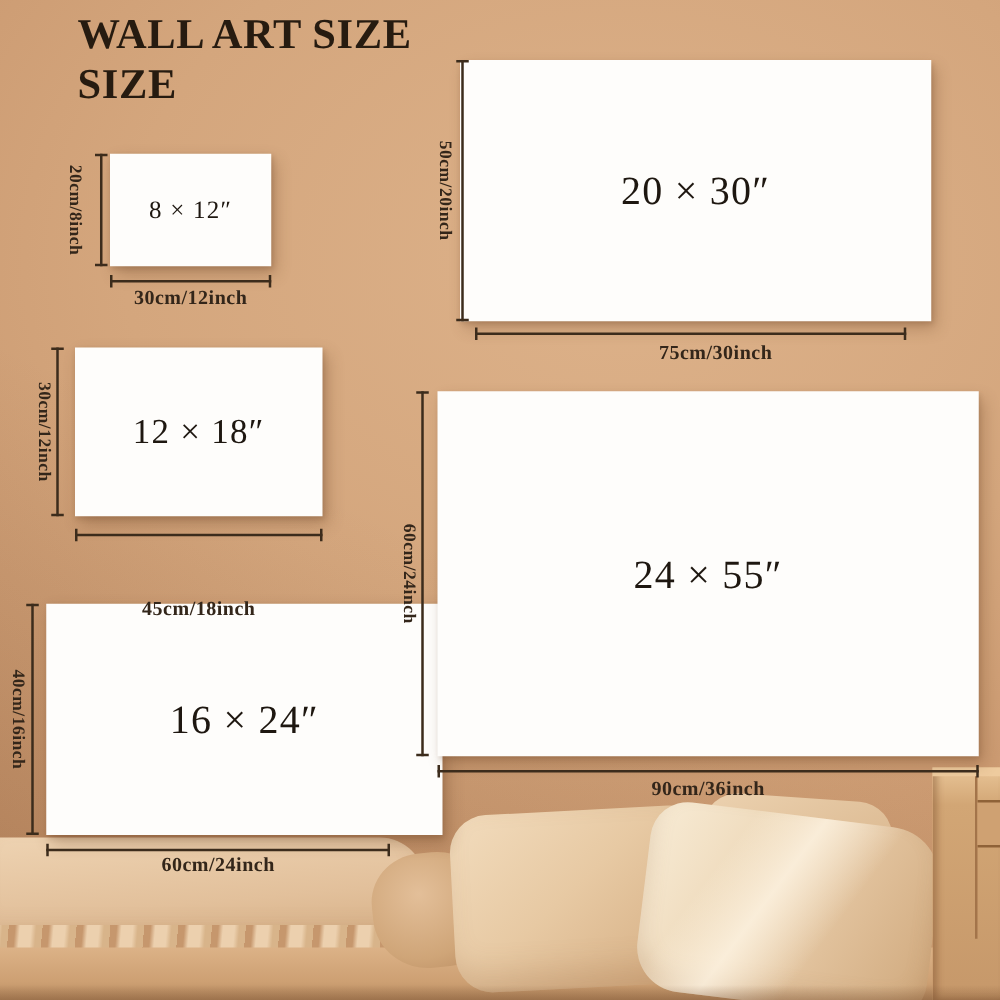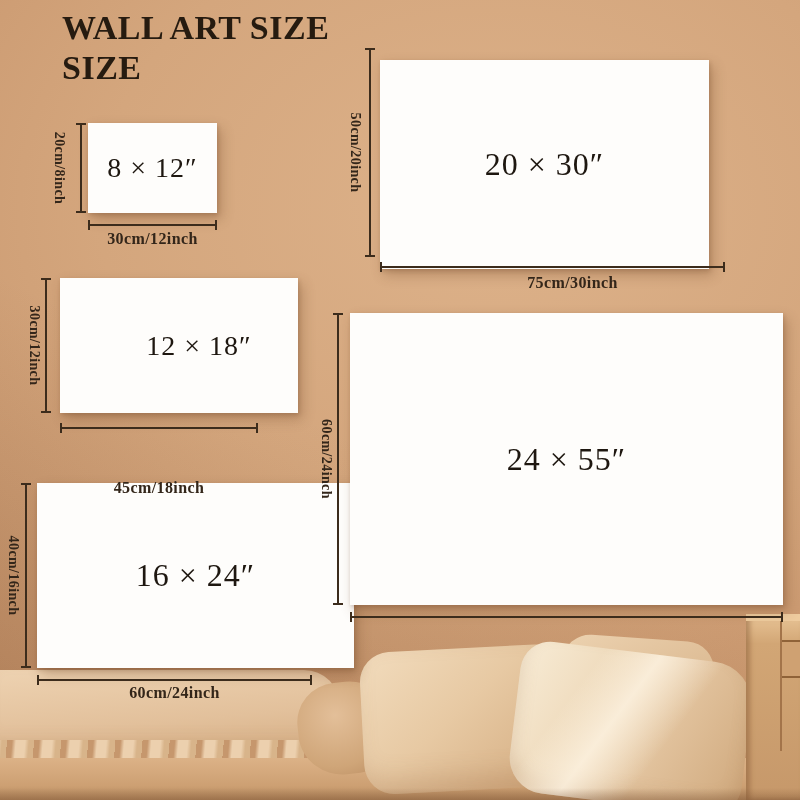--- a/index.html
+++ b/index.html
@@ -13,26 +13,26 @@
 
   
   .title{position:absolute;left:62px;top:8px;z-index:4;color:#261b10;
          font-weight:700;font-size:34px;line-height:1.18;letter-spacing:.5px;}
   .title div{white-space:nowrap;}
 
   
   .frame{position:absolute;background:#fefdfb;z-index:2;display:flex;align-items:center;justify-content:center;
          box-shadow:4px 6px 12px rgba(100,60,30,.30), 1px 2px 4px rgba(100,60,30,.22);}
   .fr1{left:88px;top:123px;width:129px;height:90px;}
-  .fr2{left:380px;top:48px;width:329px;height:209px;margin-top:12px;}
-  .fr3{left:60px;top:278px;width:198px;height:135px;padding-left:40px;}
+  .fr2{left:368px;top:48px;width:377px;height:209px;}
+  .fr3{left:60px;top:278px;width:198px;height:135px;}
   .fr4{left:37px;top:483px;width:317px;height:185px;}
   .fr5{left:350px;top:313px;width:433px;height:292px;}
   .size-label{color:#1e1710;font-weight:400;letter-spacing:1px;}
-  .s-sm{font-size:28px;} .s-md{font-size:28px;} .s-lg{font-size:32px;}
+  .s-sm{font-size:20px;} .s-md{font-size:28px;} .s-lg{font-size:32px;}
 
   
   .vline{position:absolute;width:2px;background:#3c2c1c;z-index:3;}
   .vline::before,.vline::after{content:"";position:absolute;left:-4px;width:10px;height:2px;background:#3c2c1c;}
   .vline::before{top:0;} .vline::after{bottom:0;}
   .vl1{left:80px;top:123px;height:90px;}
   .vl2{left:369px;top:48px;height:209px;}
   .vl3{left:45px;top:278px;height:135px;}
   .vl4{left:25px;top:483px;height:185px;}
   .vl5{left:337px;top:313px;height:292px;}
@@ -152,14 +152,15 @@
   <div class="vtext vt4">40cm/16inch</div>
   <div class="hline hl4"></div>
   <div class="htext ht4">60cm/24inch</div>
 
   <div class="frame fr5">
     <span class="size-label s-lg">24 × 55″</span>
   </div>
   <div class="vline vl5"></div>
   <div class="vtext vt5">60cm/24inch</div>
   <div class="hline hl5"></div>
+  <div class="htext ht5">90cm/36inch</div>
 
 </div>
 
 </body></html>

